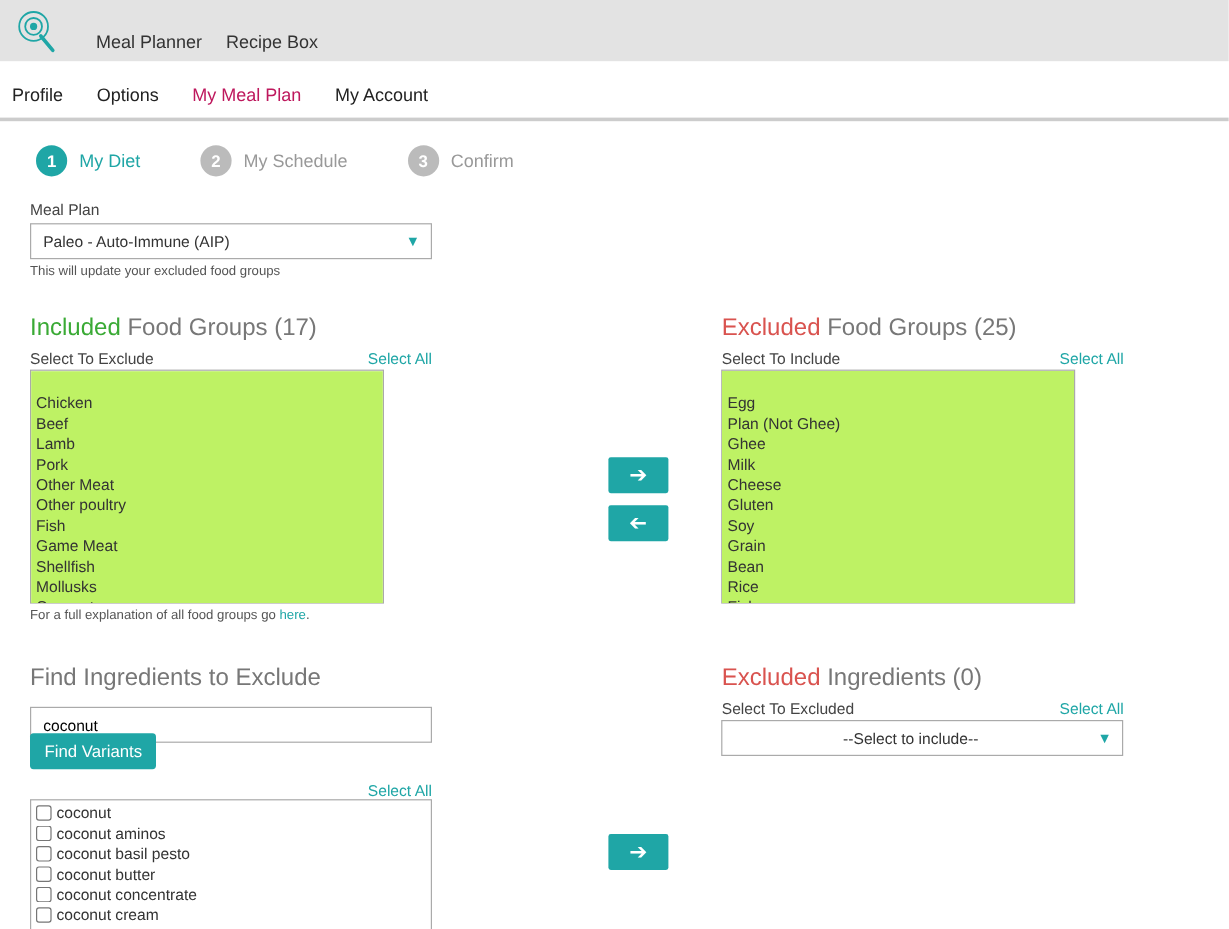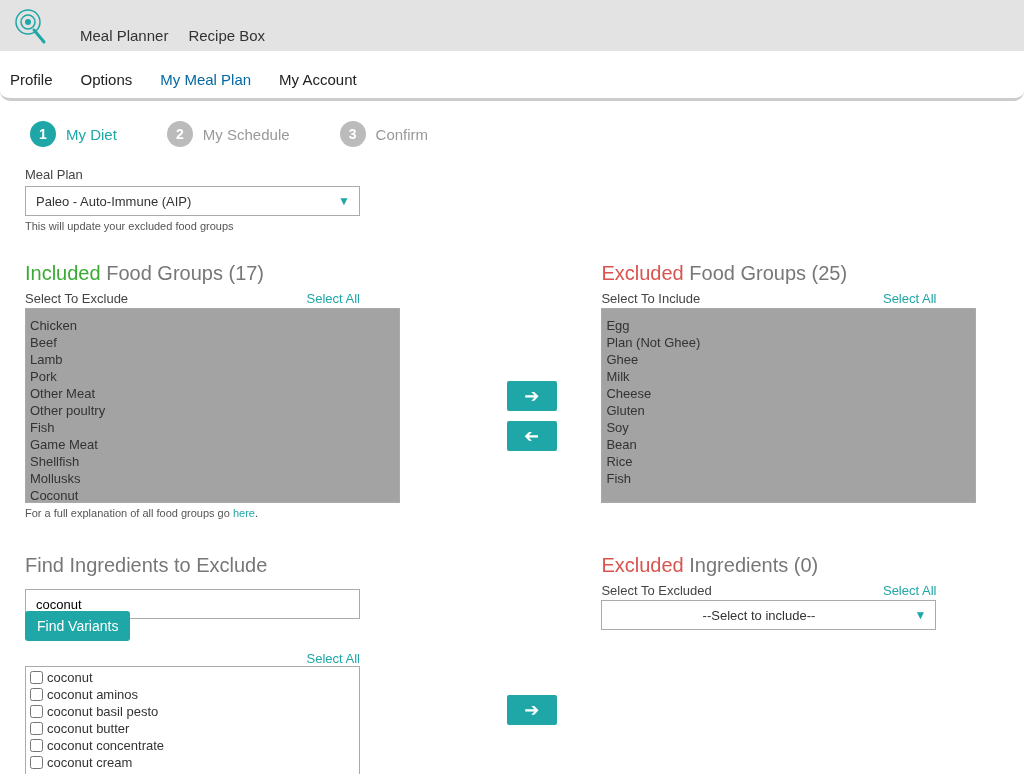--- a/index.html
+++ b/index.html
@@ -1,22 +1,22 @@
 <!DOCTYPE html>
 <html><head>
 <meta charset="utf-8">
 <style>
 * { box-sizing: border-box; margin: 0; padding: 0; }
 body { font-family: Arial, Helvetica, sans-serif; font-size: 13px; color: #333; width: 1024px; background: #fff; }
 .top-bar { background: #e3e3e3; height: 51px; display: flex; align-items: center; padding-left: 10px; }
 .logo { width: 40px; height: 40px; margin-right: 30px; }
 .top-nav-item { font-size: 15px; color: #333; margin-right: 20px; cursor: pointer; margin-top: 20px; }
-.sub-nav { display: flex; align-items: center; padding: 20px 10px 10px 10px; border-bottom: 3px solid #ccc; border-radius: 10px; }
+.sub-nav { display: flex; align-items: center; padding: 20px 10px 10px 10px; border-bottom: 3px solid #ccc; }
 .sub-nav-item { font-size: 15px; color: #222; margin-right: 28px; cursor: pointer; }
-.sub-nav-item.active { color: #0369a1; }
+.sub-nav-item.active { color: #be185d; }
 .wizard { display: flex; align-items: center; padding: 20px 30px 20px 30px; }
 .wizard-step { display: flex; align-items: center; margin-right: 50px; }
 .wizard-circle { width: 26px; height: 26px; border-radius: 50%; background: #1fa6a6; color: #fff; font-weight: bold; display: flex; align-items: center; justify-content: center; font-size: 14px; margin-right: 10px; }
 .wizard-circle.inactive { background: #bbb; }
 .wizard-label { font-size: 15px; color: #1fa6a6; }
 .wizard-label.inactive { color: #999; }
 .content { padding: 0 25px; }
 .field-label { font-size: 13px; color: #444; margin-bottom: 4px; display: block; }
 .select-wrap { position: relative; width: 335px; }
 .select-box { width: 100%; height: 30px; border: 1px solid #aaa; background: #fff; padding: 0 30px 0 10px; font-size: 13px; color: #333; cursor: pointer; text-align: left; }
@@ -27,21 +27,21 @@
 .col-left { width: 440px; }
 .col-mid { width: 140px; display: flex; flex-direction: column; align-items: center; justify-content: center; padding-top: 50px; }
 .col-right { width: 400px; }
 .section-title { font-size: 20px; margin-bottom: 6px; }
 .green { color: #3aaa35; }
 .red { color: #d9534f; }
 .gray { color: #777; }
 .list-header { display: flex; justify-content: space-between; align-items: center; margin-bottom: 2px; }
 .list-header-label { font-size: 13px; color: #444; }
 .link-action { color: #1fa6a6; font-size: 13px; cursor: pointer; text-align: right; }
-.listbox { width: 375px; height: 195px; border: 1px solid #aaa; overflow-y: scroll; background: #a3a3a3; padding: 8px 4px; font-size: 13px; }
+.listbox { width: 295px; height: 195px; border: 1px solid #aaa; overflow-y: scroll; background: #bef264; padding: 18px 4px; font-size: 13px; }
 .listbox-option { padding: 1px 0; cursor: pointer; color: #333; }
 .arrow-btn { width: 50px; height: 30px; background: #1fa6a6; border: none; color: #fff; font-size: 18px; cursor: pointer; margin: 5px 0; display: flex; align-items: center; justify-content: center; border-radius: 2px; }
 .text-input { width: 335px; height: 30px; border: 1px solid #aaa; padding: 0 10px; font-size: 13px; }
 .primary-btn { background: #1fa6a6; color: #fff; border: none; padding: 7px 12px; font-size: 14px; cursor: pointer; border-radius: 3px; margin-top: 6px; }
 .check-listbox { width: 335px; height: 120px; border: 1px solid #aaa; overflow-y: scroll; background: #fff; padding: 2px 4px; font-size: 13px; }
 .check-item { display: flex; align-items: center; padding: 1px 0; }
 .check-item input { margin-right: 4px; }
 .row-actions { display: flex; justify-content: flex-end; width: 335px; margin-top: 4px; }
 .row-actions .link-action { margin-left: 20px; }
 </style>
@@ -135,20 +135,21 @@
         <span class="link-action">Select All</span>
       </div>
       <div class="listbox" id="excluded-list">
           <div class="listbox-option">Egg</div>
           <div class="listbox-option">Plan (Not Ghee)</div>
           <div class="listbox-option">Ghee</div>
           <div class="listbox-option">Milk</div>
           <div class="listbox-option">Cheese</div>
           <div class="listbox-option">Gluten</div>
           <div class="listbox-option">Soy</div>
+          <div class="listbox-option">Grain</div>
           <div class="listbox-option">Bean</div>
           <div class="listbox-option">Rice</div>
           <div class="listbox-option">Fish</div>
         </div>
     </div>
   </div>
 
   <div class="two-col" style="margin-top:35px">
     <div class="col-left">
       <div class="section-title gray">Find Ingredients to Exclude</div>

